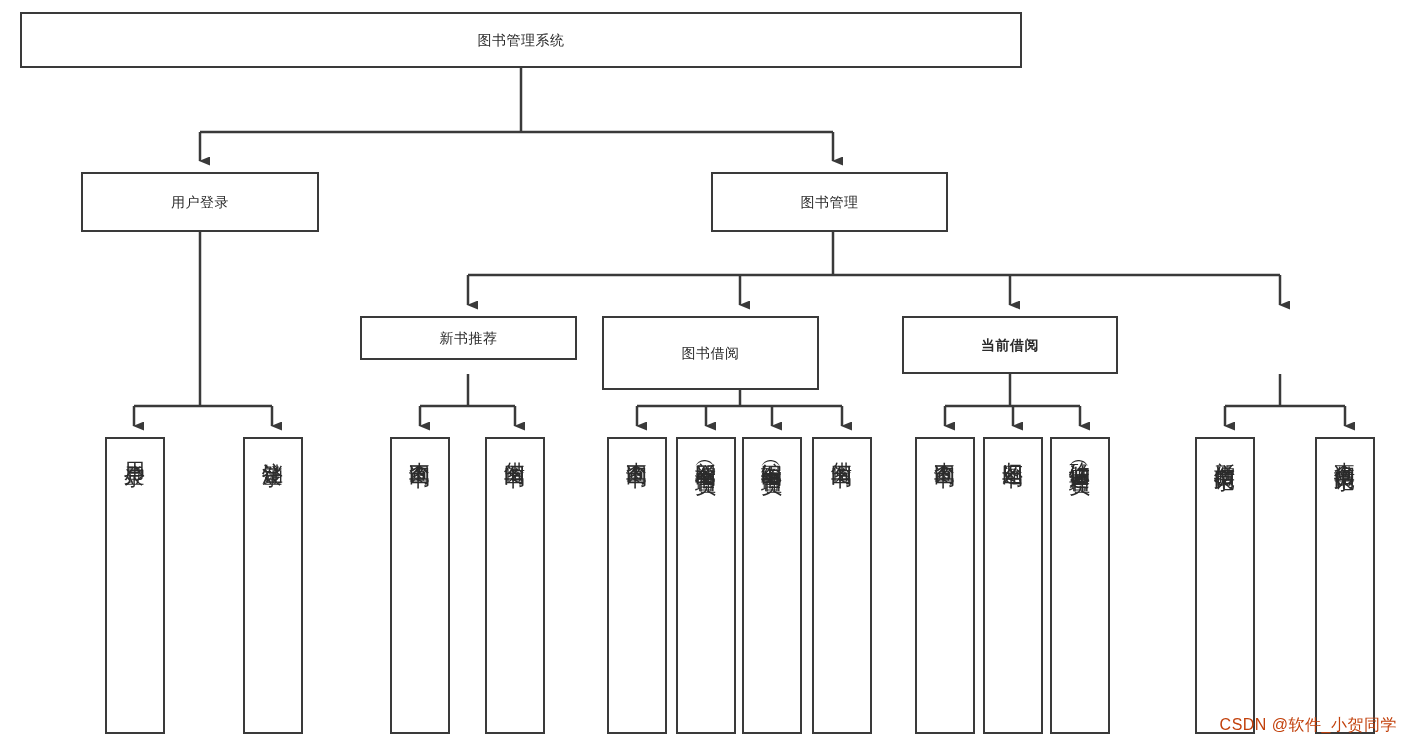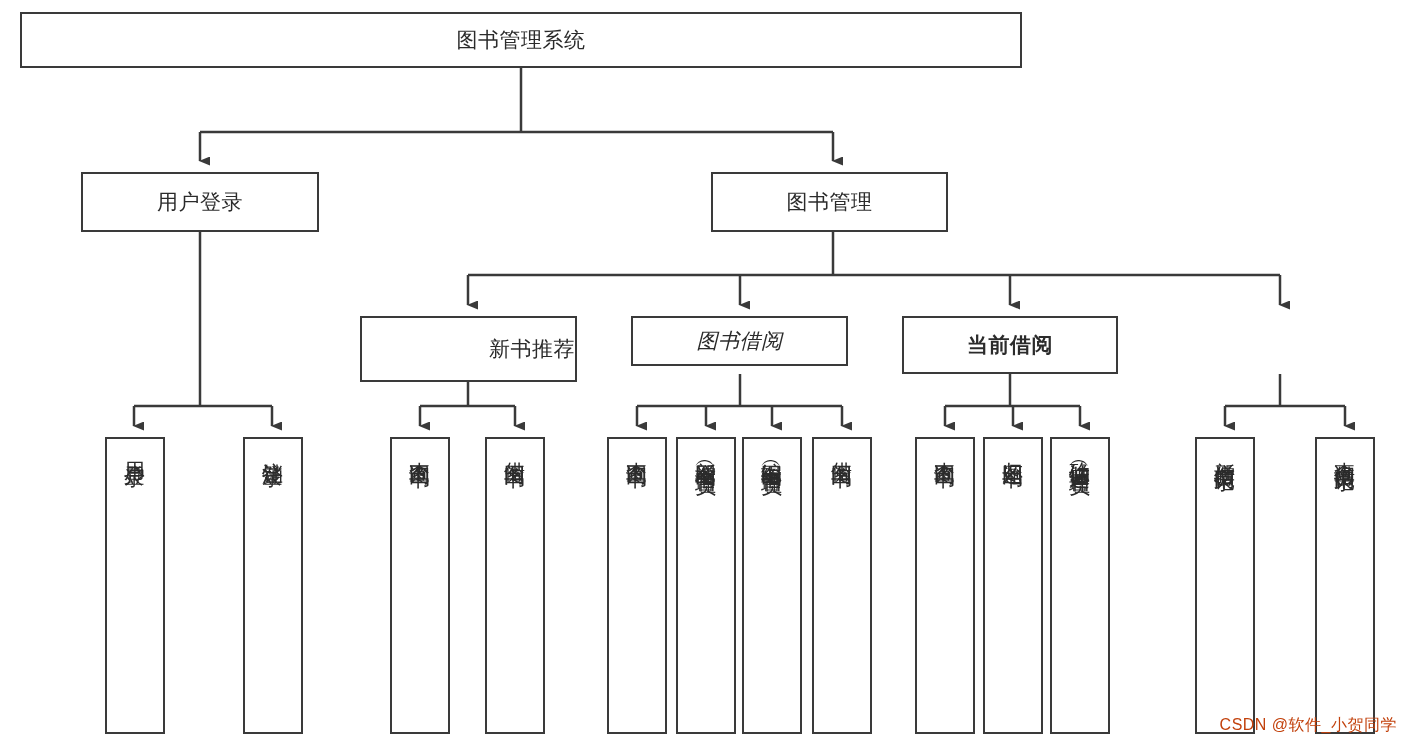--- a/index.html
+++ b/index.html
@@ -28,21 +28,21 @@
     position: absolute;
     box-sizing: border-box;
     background: #ffffff;
     border: 2px solid #3a3a3a;
     display: flex;
     align-items: center;
     justify-content: center;
     color: #1b1b1b;
   }
   .node-label {
-    font-size: 21px;
+    font-size: 14px;
     line-height: 1.15;
     letter-spacing: 0.5px;
     white-space: nowrap;
     color: #2b2b2b;
   }
   .leaf-box .node-label {
     writing-mode: vertical-rl;
     text-orientation: upright;
     font-size: 21px;
     letter-spacing: 2px;
@@ -125,24 +125,24 @@
     <span class="node-label">图书管理系统</span>
   </div>
 
   <div class="node-box" style="left:81px; top:172px; width:238px; height:60px;">
     <span class="node-label">用户登录</span>
   </div>
   <div class="node-box" style="left:711px; top:172px; width:237px; height:60px;">
     <span class="node-label">图书管理</span>
   </div>
 
-  <div class="node-box" style="left:360px; top:316px; width:217px; height:66px;justify-content:flex-end;">
+  <div class="node-box" style="left:360px; top:316px; width:217px; height:44px;">
     <span class="node-label">新书推荐</span>
   </div>
-  <div class="node-box" style="left:631px; top:316px; width:217px; height:50px;font-style:italic;">
+  <div class="node-box" style="left:602px; top:316px; width:217px; height:74px;">
     <span class="node-label">图书借阅</span>
   </div>
   <div class="node-box" style="left:902px; top:316px; width:216px; height:58px;font-weight:bold;">
     <span class="node-label">当前借阅</span>
   </div>
 
   <div class="node-box leaf-box" style="left:105px; top:437px; width:60px; height:297px;">
     <span class="node-label">用户登录</span>
   </div>
   <div class="node-box leaf-box" style="left:243px; top:437px; width:60px; height:297px;">

